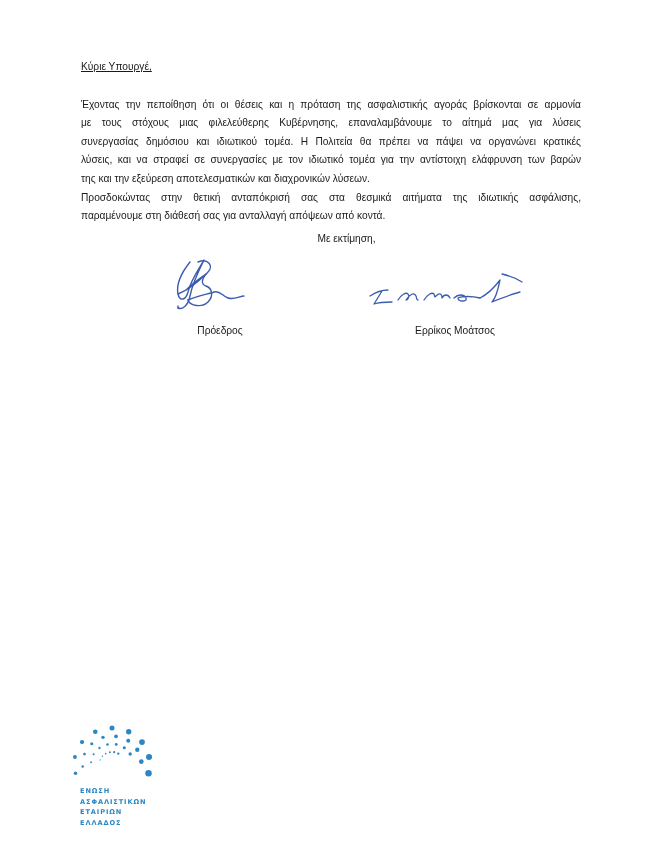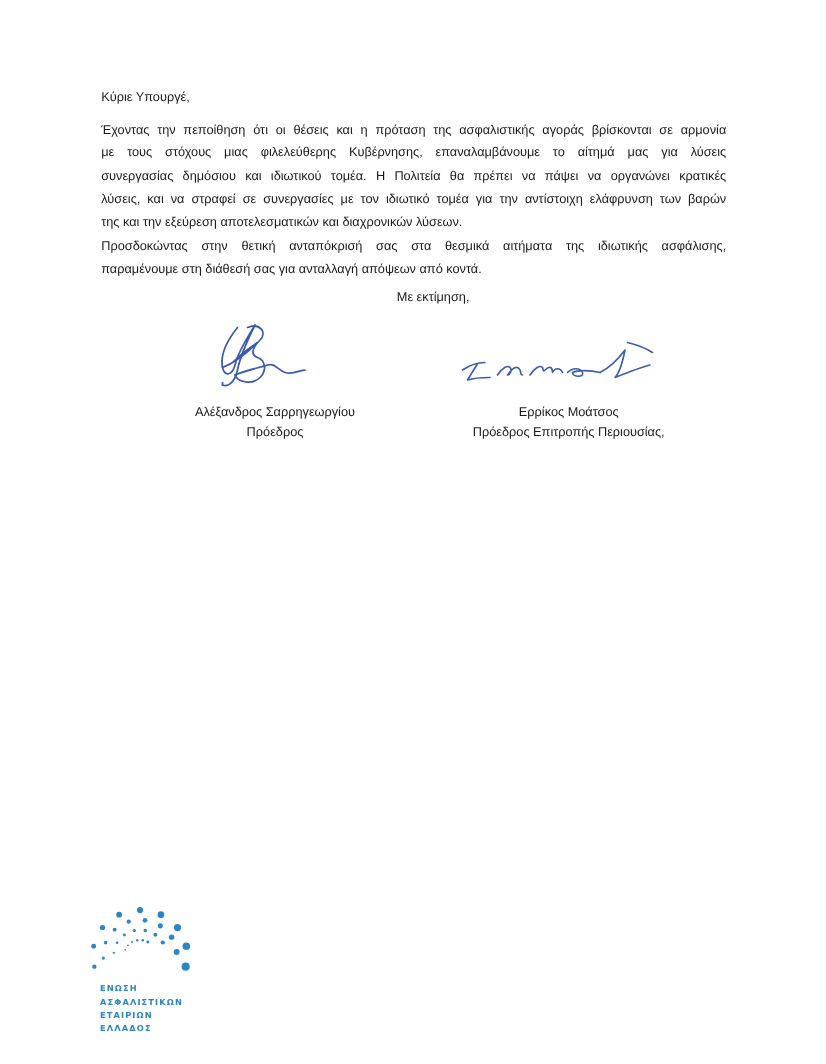--- a/index.html
+++ b/index.html
@@ -28,21 +28,21 @@
       position: absolute; left: 80px; top: 786px; font-family: "DejaVu Sans", sans-serif;
       font-weight: bold; font-size: 6.6px; letter-spacing: 0.9px; line-height: 10.6px; color: #2b87c4;
     }
   </style>
 </head>
 <body>
 
 <div class="page">
 
 
-  <p class="para" style="top:70px;">Κύριε Υπουργέ,</p>
+  <p class="para" style="top:58px;text-decoration:underline;">Κύριε Υπουργέ,</p>
 
   <p class="para" style="top:189px;">
     <span class="line">Προσδοκώντας στην θετική ανταπόκρισή σας στα θεσμικά αιτήματα της ιδιωτικής ασφάλισης,</span>
     <span class="line last">παραμένουμε στη διάθεσή σας για ανταλλαγή απόψεων από κοντά.</span>
   </p>
 
   <p class="para" style="top:96px;">
     <span class="line">Έχοντας την πεποίθηση ότι οι θέσεις και η πρόταση της ασφαλιστικής αγοράς βρίσκονται σε αρμονία</span>
     <span class="line">με τους στόχους μιας φιλελεύθερης Κυβέρνησης, επαναλαμβάνουμε το αίτημά μας για λύσεις</span>
     <span class="line">συνεργασίας  δημόσιου  και ιδιωτικού τομέα. Η Πολιτεία θα πρέπει να πάψει να οργανώνει κρατικές</span>
@@ -66,27 +66,25 @@
     <g fill="none" stroke="#3b5cb0" stroke-width="1.3" stroke-linecap="round" stroke-linejoin="round">
       <path d="M8 26 C 14 22, 20 20, 26 20 M20 21 L 12 34 C 18 32, 24 32, 30 32"></path>
       <path d="M36 30 C 40 24, 44 22, 46 24 C 48 26, 46 30, 44 30 C 48 24, 52 22, 54 26 C 55 28, 54 30, 56 30"></path>
       <path d="M62 30 C 66 24, 70 22, 72 24 C 73 26, 72 28, 74 26 C 78 22, 80 24, 80 28 C 82 24, 86 24, 88 28"></path>
       <path d="M92 28 C 96 24, 102 24, 104 28 C 106 32, 96 32, 96 28 C 100 26, 110 26, 118 28"></path>
       <path d="M118 28 C 126 24, 132 18, 138 10 C 136 20, 134 28, 130 32 C 140 28, 150 24, 158 22 M140 4 C 148 6, 154 8, 160 12"></path>
     </g>
   </svg>
 
   <div class="sig-block sig-left">
-    <div>Αλέξανδρος Σαρρηγεωργίου</div>
     <div>Πρόεδρος</div>
   </div>
 
   <div class="sig-block sig-right">
     <div>Ερρίκος Μοάτσος</div>
-    <div>Πρόεδρος Επιτροπής Περιουσίας,</div>
   </div>
 
   <svg class="logo" id="logo-svg" viewBox="0 0 80 70">
       <circle cx="28.16" cy="47.90" r="0.63" fill="#2b87c4"></circle>
       <circle cx="30.35" cy="44.29" r="0.74" fill="#2b87c4"></circle>
       <circle cx="33.70" cy="41.61" r="0.85" fill="#2b87c4"></circle>
       <circle cx="37.81" cy="40.18" r="0.95" fill="#2b87c4"></circle>
       <circle cx="42.19" cy="40.18" r="1.06" fill="#2b87c4"></circle>
       <circle cx="46.30" cy="41.61" r="1.17" fill="#2b87c4"></circle>
       <circle cx="19.08" cy="50.26" r="0.91" fill="#2b87c4"></circle>

